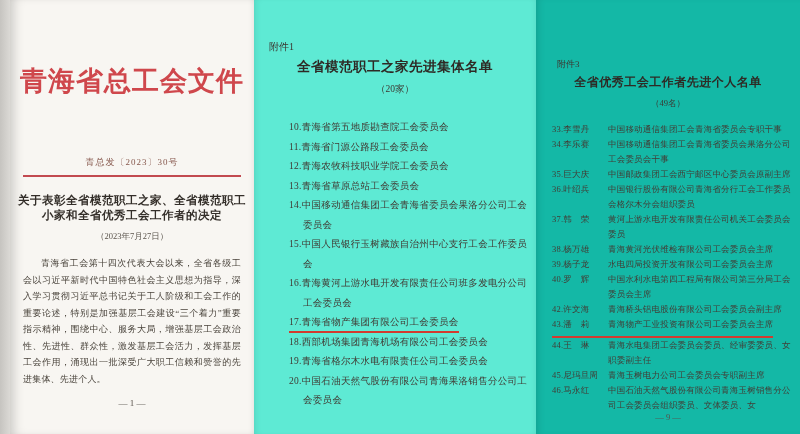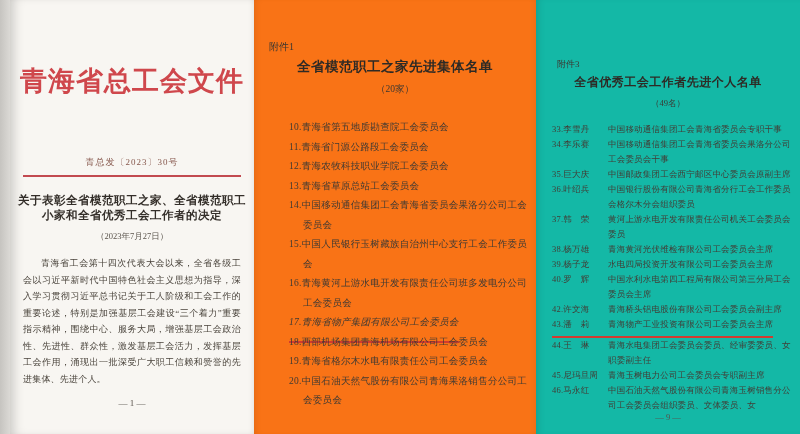--- a/index.html
+++ b/index.html
@@ -9,21 +9,21 @@
     --ink:#46403a;
   }
   html,body{margin:0;padding:0;}
   body{width:800px;height:434px;overflow:hidden;font-family:"Liberation Serif", serif;}
   .canvas{position:relative;width:800px;height:434px;background:#e8e6e2;overflow:hidden;}
   .canvas::before{content:'';position:absolute;left:0;top:0;width:16px;height:100%;
     background:linear-gradient(90deg,#c6c4c0,#e8e6e2);z-index:0;}
   .page{position:absolute;top:0;height:434px;z-index:1;}
   .page-left{left:10px;width:244px;background:#f8f6f2;
     box-shadow:inset 9px 0 12px -6px rgba(0,0,0,.20), inset -4px 0 7px -5px rgba(0,0,0,.14);}
-  .page-mid{left:254px;width:282px;background:#f97316;
+  .page-mid{left:254px;width:282px;background:#5eead4;
     box-shadow:inset 5px 0 9px -6px rgba(0,0,0,.16), inset -4px 0 7px -5px rgba(0,0,0,.10);}
   .page-right{left:536px;width:264px;background:#14b8a6;
     box-shadow:inset 6px 0 10px -6px rgba(0,0,0,.18);}
 
   
   .masthead{margin-top:64px;text-align:center;color:var(--masthead-red);
     font-size:27px;font-weight:bold;letter-spacing:1px;line-height:34px;white-space:nowrap;}
   .doc-number{margin-top:58px;text-align:center;color:#86574c;font-size:9px;letter-spacing:1px;}
   .red-rule{margin:6px 13px 0 13px;height:2px;background:var(--rule-red);}
   .decision-title{margin-top:16px;text-align:center;font-size:11.5px;font-weight:bold;
@@ -32,21 +32,21 @@
   .body-text{margin:12px 13px 0 13px;font-size:9px;line-height:16.5px;color:#4a443c;
     text-align:justify;text-indent:2em;letter-spacing:.2px;}
   .page-num{position:absolute;bottom:26px;left:0;right:0;text-align:center;font-size:9px;color:#57514a;}
 
   
   .att-label{margin:40px 0 0 15px;font-size:10px;color:#3c3731;}
   .att-title{margin-top:4px;text-align:center;font-size:13.5px;font-weight:bold;color:#2e2a25;letter-spacing:.5px;}
   .att-count{margin-top:7px;text-align:center;font-size:9.5px;color:#3c3731;}
   .m-list{margin:22px 5px 0 35px;font-size:9.5px;color:#403a33;}
   .m-item{line-height:19.5px;padding-left:14px;text-indent:-14px;letter-spacing:.3px;}
-  .m-item.underlined .m-text{border-bottom:2px solid var(--annotation-red);padding-bottom:14px;font-style:italic;}
+  .m-item.underlined .m-text{border-bottom:2px solid var(--annotation-red);padding-bottom:4px;}
 
   
   .att-label3{margin:58px 0 0 21px;font-size:9px;color:#3c3731;}
   .att-title3{margin-top:3px;text-align:center;font-size:12px;font-weight:bold;color:#2e2a25;letter-spacing:.5px;}
   .att-count3{margin-top:7px;text-align:center;font-size:8.5px;color:#3c3731;}
   .r-list{margin:12px 8px 0 16px;font-size:8.5px;color:#423c35;}
   .r-entry{display:flex;line-height:15px;letter-spacing:.2px;}
   .r-num-name{flex:0 0 56px;white-space:nowrap;}
   .r-pos{width:192px;}
   .r-entry.underlined{width:fit-content;border-bottom:2px solid var(--annotation-red);padding-bottom:4px;}

